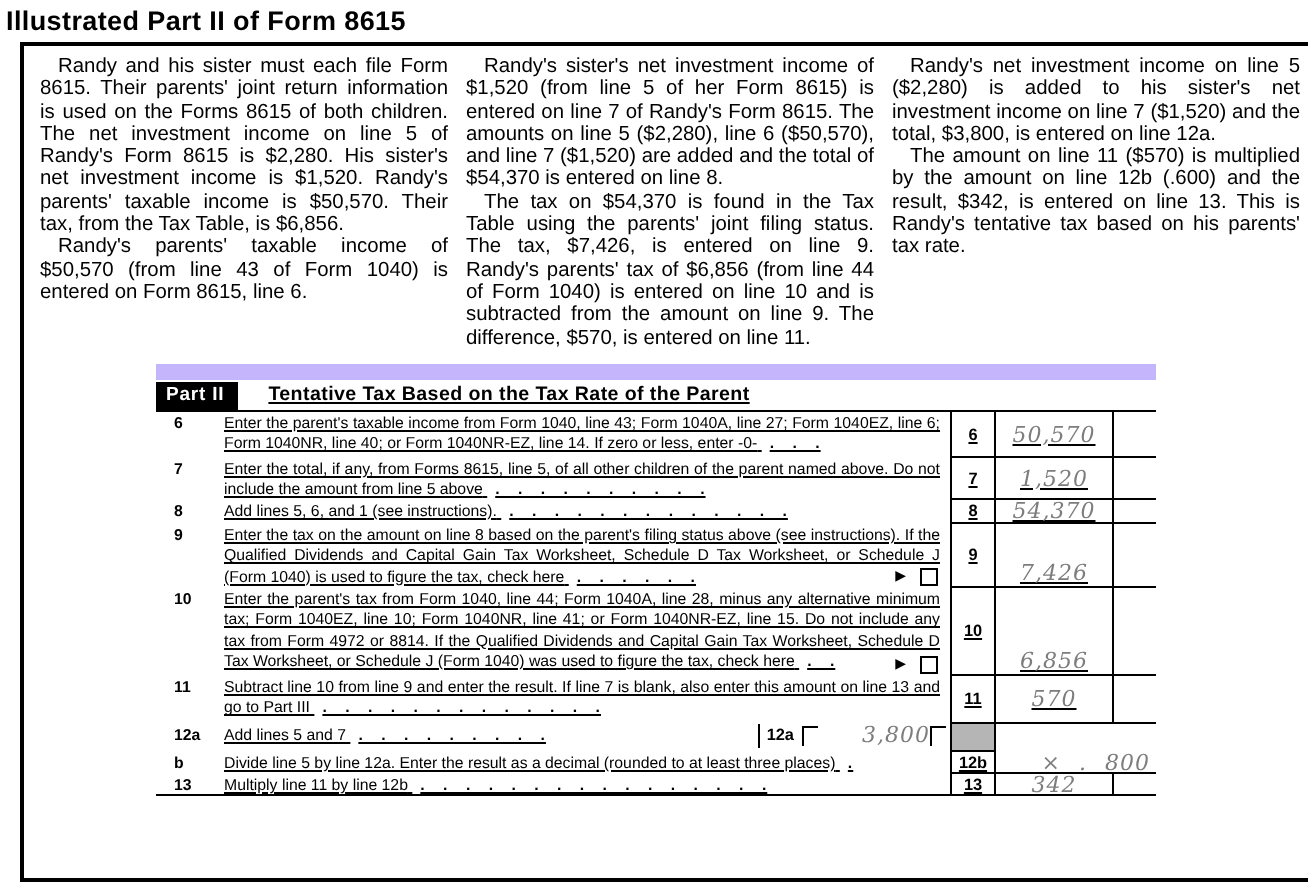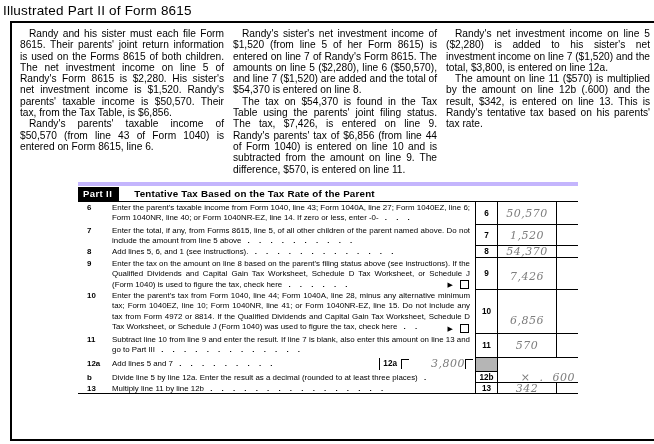--- a/index.html
+++ b/index.html
@@ -1,45 +1,45 @@
 <!DOCTYPE html>
 <html><head>
 <meta charset="utf-8">
 <style>
   html,body{margin:0;padding:0;background:#fff;}
   .page{position:relative;width:654px;height:444px;background:#fff;color:#000;
         font-family:"Liberation Sans",sans-serif;overflow:hidden;}
-  .page-title{margin:0;padding:3px 0 2px 3px;font-size:13.5px;font-weight:normal;letter-spacing:.2px;}
+  .page-title{margin:0;padding:3px 0 2px 3px;font-size:13.5px;font-weight:bold;letter-spacing:.2px;}
   .frame{position:absolute;top:21px;left:10px;width:646px;height:416px;border:2px solid #000;}
 
   
   .cols{display:flex;gap:9px;padding:5px 8px 0 8px;}
   .col{flex:1;font-size:10.2px;line-height:11.3px;text-align:justify;}
   .col p{margin:0;text-indent:9px;}
 
   
-  .form{position:absolute;left:66px;top:159px;width:500px;border-top:4px solid #c4b5fd;font-size:7.9px;}
+  .form{position:absolute;left:66px;top:159px;width:500px;border-top:8px solid #c4b5fd;font-size:7.9px;text-decoration:underline;}
   .form-header{display:flex;align-items:center;height:15px;border-bottom:1.6px solid #000;}
   .partbox{background:#000;color:#fff;font-weight:bold;font-size:9.5px;padding:1px 7px 2px 5px;
            margin-right:15px;letter-spacing:.4px;}
   .part-title{font-weight:bold;font-size:9.8px;letter-spacing:.2px;text-align:right;}
 
   .frow{display:flex;align-items:stretch;}
   .desc{width:398px;box-sizing:border-box;position:relative;padding:1px 5px 0 34px;
         line-height:10.3px;border-right:1.6px solid #000;text-align:justify;}
   .lnum{position:absolute;left:9px;top:1px;width:22px;font-weight:bold;}
   .leader{font-weight:bold;word-spacing:6px;letter-spacing:.5px;margin-left:4px;white-space:nowrap;}
   .nbox{width:22px;box-sizing:border-box;border-right:1.6px solid #000;border-bottom:1.6px solid #000;
         display:flex;align-items:center;justify-content:center;font-weight:bold;font-size:8.2px;}
   .abox{width:58px;box-sizing:border-box;border-bottom:1.6px solid #000;
         display:flex;align-items:center;justify-content:center;}
   .cbox{width:22px;box-sizing:border-box;border-left:1.6px solid #000;border-bottom:1.6px solid #000;}
   .hand{font-family:"DejaVu Serif",serif;font-style:italic;color:#7d7d7d;
         font-size:11px;letter-spacing:.5px;white-space:nowrap;}
-  .low{align-items:flex-end;padding-bottom:6px;}
+  .low{align-items:flex-end;}
   .checkgroup{position:absolute;right:6px;bottom:1px;display:flex;align-items:center;gap:7px;}
   .arrow{font-size:7px;line-height:7px;}
   .checkbox{width:7px;height:7px;border:1.3px solid #000;display:inline-block;background:#fff;}
 
   
   .nbox.shaded{background:#b5b5b5;}
   .abox.open,.cbox.open{border:none;}
   .abox.merged{width:80px;justify-content:flex-end;padding-right:3px;gap:9px;}
   .inline-box{position:absolute;right:2px;top:-1px;display:flex;align-items:center;height:14px;}
   .ib-sep{border-left:1.3px solid #000;height:12px;margin-right:2px;}
@@ -186,21 +186,21 @@
       <div class="frow" style="height:11px">
         <div class="desc">
           <span class="lnum">b</span>
           <span>Divide line 5 by line 12a. Enter the result as a decimal (rounded to at least three places)</span>
           <span class="leader">.</span>
         </div>
         <div class="nbox">12b</div>
         <div class="abox merged">
           <span class="hand">×</span>
           <span class="hand">.</span>
-          <span class="hand">600</span>
+          <span class="hand">800</span>
         </div>
       </div>
 
       <div class="frow r13" style="height:11px">
         <div class="desc">
           <span class="lnum">13</span>
           <span>Multiply line 11 by line 12b</span>
           <span class="leader">. . . . . . . . . . . . . . . .</span>
         </div>
         <div class="nbox">13</div>

